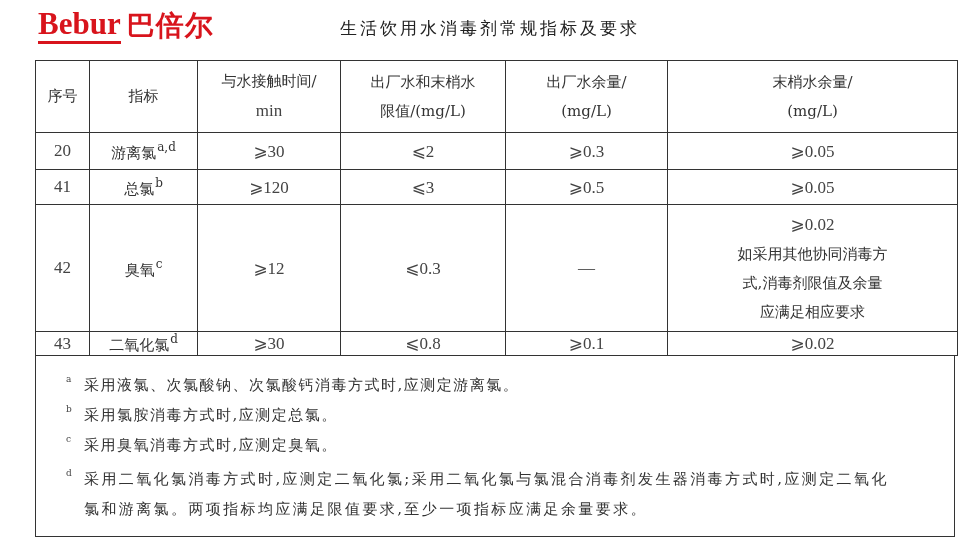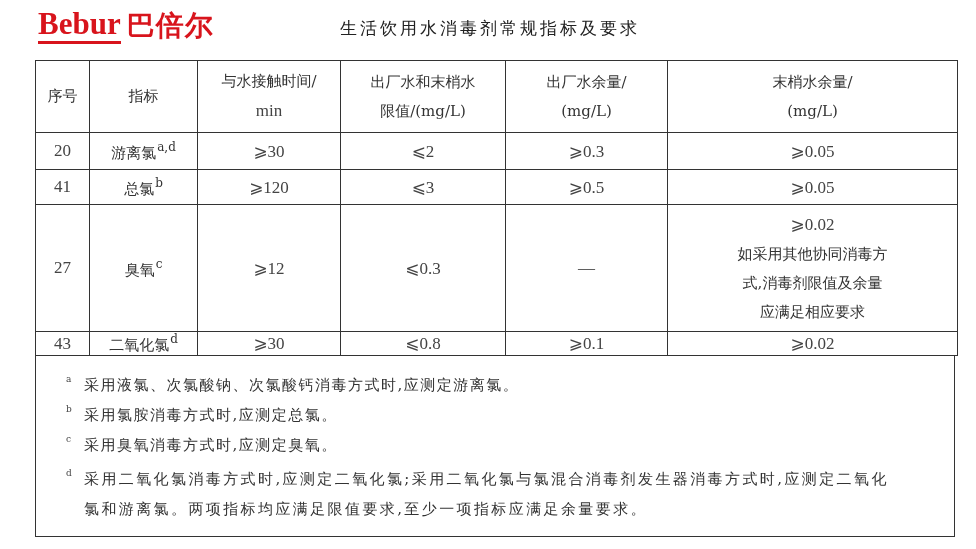--- a/index.html
+++ b/index.html
@@ -55,21 +55,21 @@
   </tr>
   <tr style="height:35px">
     <td class="mono">41</td>
     <td><span>总氯</span><sup>b</sup></td>
     <td class="mono">⩾120</td>
     <td class="mono">⩽3</td>
     <td class="mono">⩾0.5</td>
     <td class="mono">⩾0.05</td>
   </tr>
   <tr style="height:127px">
-    <td class="mono">27</td>
+    <td class="mono">42</td>
     <td><span>臭氧</span><sup>c</sup></td>
     <td class="mono">⩾12</td>
     <td class="mono">⩽0.3</td>
     <td class="mono">—</td>
     <td class="note-multi">
       <span class="mono">⩾0.02</span><br>
       <span>如采用其他协同消毒方</span><br>
       <span>式,消毒剂限值及余量</span><br>
       <span>应满足相应要求</span>
     </td>

